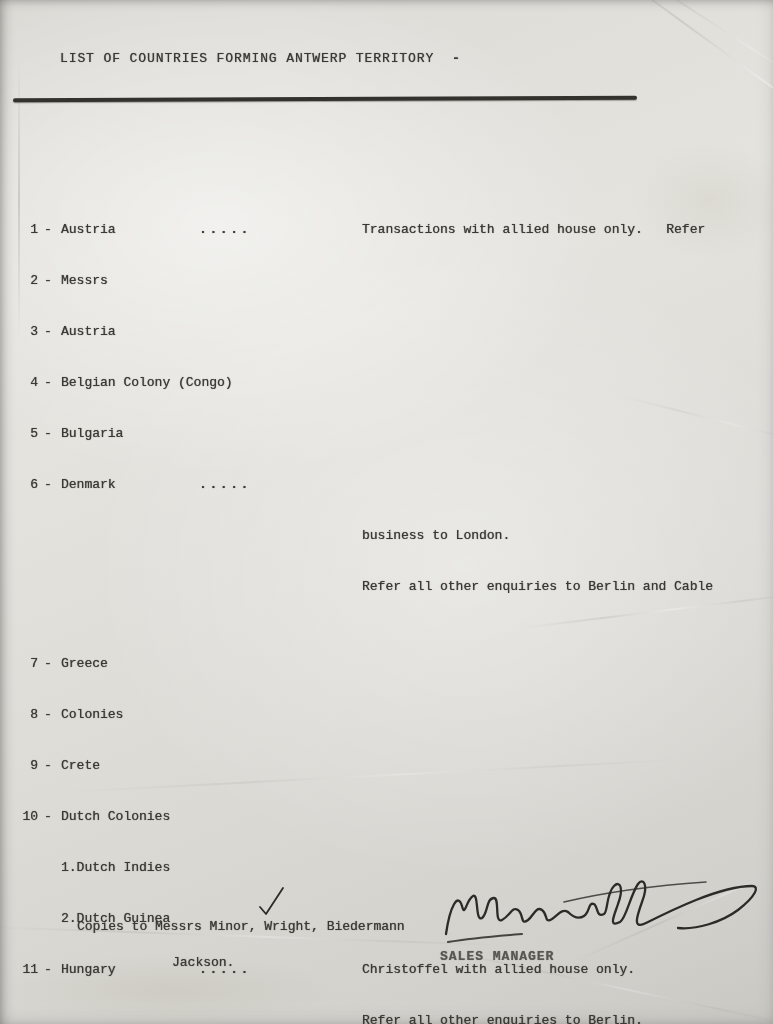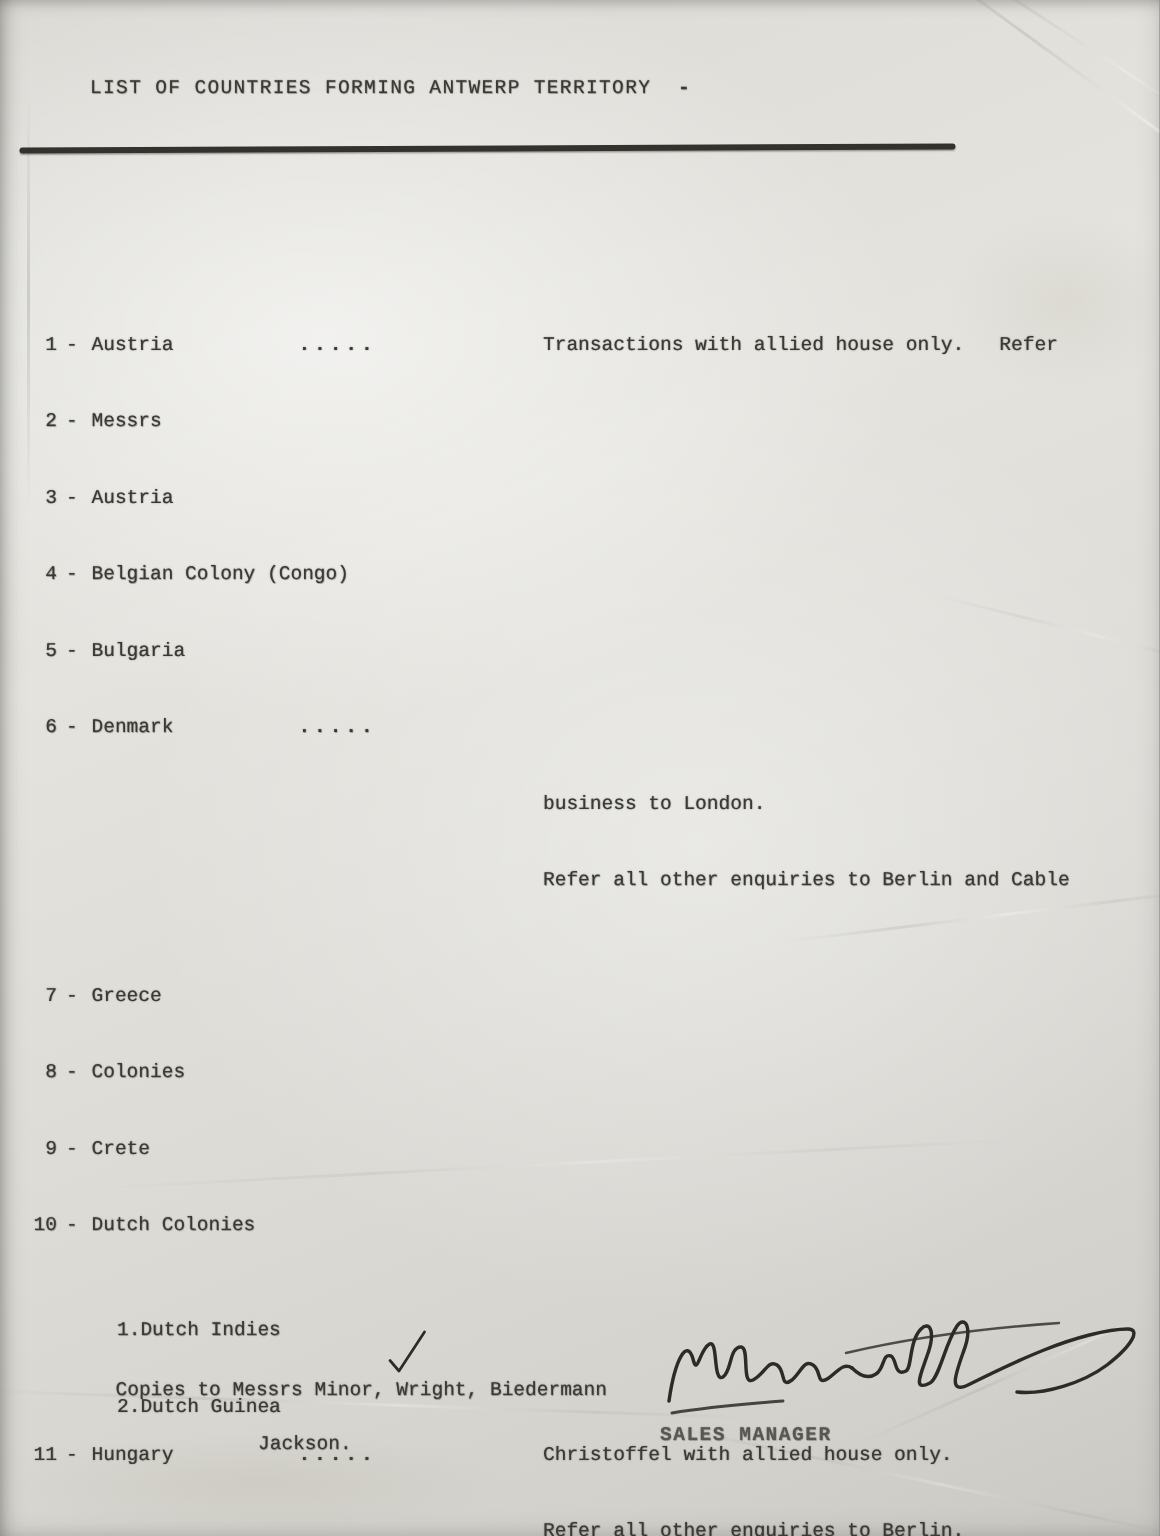--- a/index.html
+++ b/index.html
@@ -25,21 +25,21 @@
   .titledash{ position:absolute; left:452px; top:50px; font-weight:bold; }
   .rule     { position:absolute; left:13px; top:97px; width:624px; height:3.6px; background:#33322c;
               border-radius:2px; transform:rotate(-.25deg); box-shadow:0 1px 1px rgba(51,50,44,.4); }
 
   .list { position:absolute; left:0; top:170px; width:773px; }
   .line { position:relative; height:17px; }
   .gap8 { margin-top:9px; }
   .c-num  { position:absolute; left:6px;  width:32px; text-align:right; }
   .c-dash { position:absolute; left:44px; }
   .c-name { position:absolute; left:61px; }
-  .c-sub  { position:absolute; left:78px;margin-top:19px; }
+  .c-sub  { position:absolute; left:61px; }
   .c-dots { position:absolute; left:199px; letter-spacing:2.6px; font-weight:bold; }
   .c-note { position:absolute; left:362px; }
 
   .footer-copies1 { position:absolute; left:77px;  top:918px; }
   .footer-copies2 { position:absolute; left:117px; top:936px; }
   .footer-copies3 { position:absolute; left:172px; top:954px;text-align:center; }
   .checkmark { position:absolute; left:256px; top:885px; }
   .signature { position:absolute; left:438px; top:876px; }
   .sig-title { position:absolute; left:440px; top:948px; font-weight:bold; letter-spacing:1px; opacity:.8; }
 

